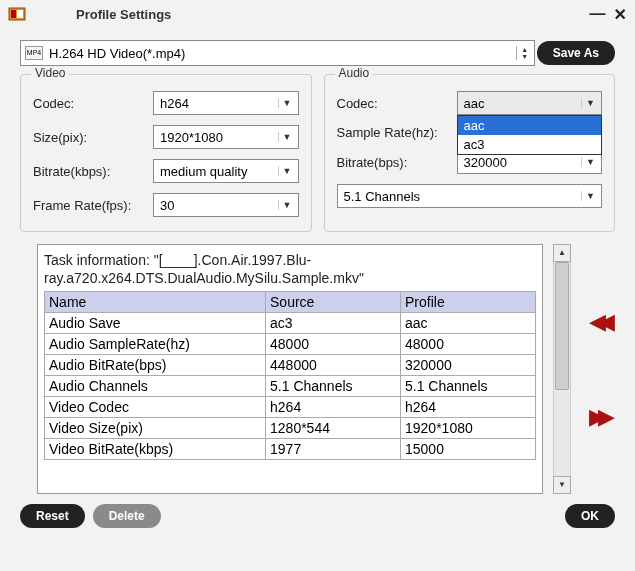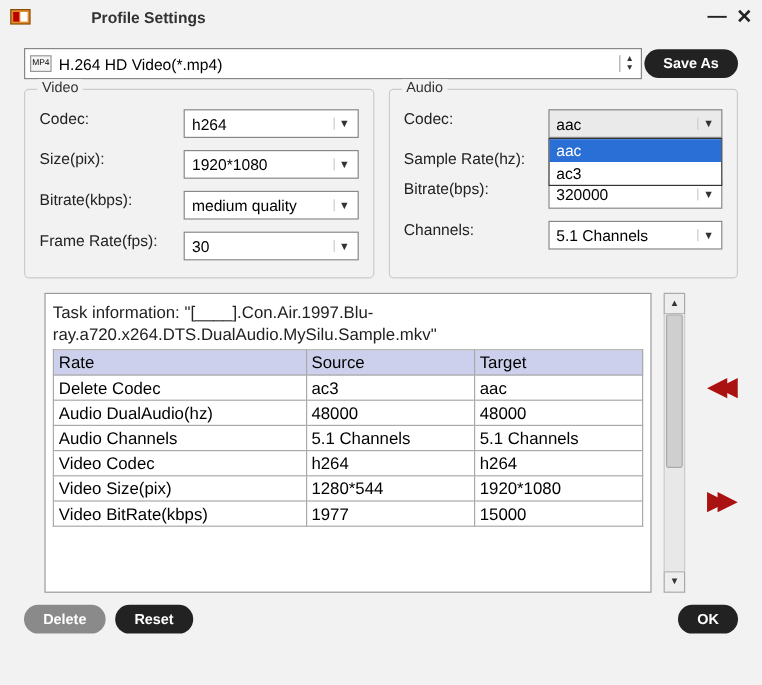--- a/index.html
+++ b/index.html
@@ -14,21 +14,21 @@
 .profile-text { flex: 1; font-size: 13px; }
 .profile-arrows { width: 14px; display: flex; flex-direction: column; align-items: center; font-size: 7px; line-height: 7px; color: #333; border-left: 1px solid #aaa; padding-left: 3px; }
 .pill-btn { background: #222; color: #fff; border-radius: 14px; padding: 5px 16px; font-size: 12px; font-weight: bold; cursor: pointer; border: none; }
 .pill-btn.grey { background: #8a8a8a; }
 .panels { display: flex; gap: 12px; padding: 0 20px; }
 .panel { flex: 1; border: 1px solid #ccc; border-radius: 4px; padding: 10px 12px 14px 12px; position: relative; }
 .panel-title { position: absolute; top: -9px; left: 10px; background: #f5f5f5; padding: 0 4px; font-size: 12px; color: #333; }
 
 body { background: #f2f2f2; }
 .panel { background: #f2f2f2; }
-.field-row { display: flex; align-items: flex-start; margin-top: 10px; }
+.field-row { display: flex; align-items: center; margin-top: 10px; }
 .field-row:first-of-type { margin-top: 6px; }
 .field-label { width: 120px; font-size: 13px; color: #222; }
 .combo { flex: 1; display: flex; align-items: center; border: 1px solid #888; background: #fff; height: 24px; padding: 0 6px; position: relative; }
 .combo-text { flex: 1; font-size: 13px; }
 .combo-arrow { width: 14px; text-align: center; font-size: 9px; color: #333; border-left: 1px solid #ccc; padding-left: 4px; }
 .dropdown { position: absolute; top: 23px; left: -1px; right: -1px; border: 1px solid #333; background: #fff; z-index: 10; }
 .dropdown-item { padding: 2px 6px; font-size: 13px; }
 .dropdown-item.sel { background: #2a6fd6; color: #fff; }
 .info-area { margin: 12px 20px 0 20px; display: flex; gap: 8px; padding-left: 17px; }
 .info-box { flex: 1; border: 1px solid #999; background: #fff; padding: 6px; height: 250px; overflow: hidden; position: relative; }
@@ -125,50 +125,54 @@
 
     </div>
     <div class="field-row">
       <span class="field-label">Bitrate(bps):</span>
       <div class="combo">
         <span class="combo-text">320000</span>
         <span class="combo-arrow">▼</span>
       </div>
     </div>
     <div class="field-row">
-      <span class="field-label">Channels:</span>
       <div class="combo">
         <span class="combo-text">5.1 Channels</span>
         <span class="combo-arrow">▼</span>
       </div>
     </div>
   </div>
 </div>
 
 <div class="info-area">
   <div class="info-box">
     <div class="task-info">Task information: "[____].Con.Air.1997.Blu-ray.a720.x264.DTS.DualAudio.MySilu.Sample.mkv"</div>
     <table class="info-table">
       <thead>
           <tr id="thead-row">
-            <th>Rate</th>
+            <th>Name</th>
             <th>Source</th>
-            <th>Target</th>
+            <th>Profile</th>
           </tr>
         </thead>
       <tbody id="tbody">
           <tr>
-            <td>Delete Codec</td>
+            <td>Audio Save</td>
             <td>ac3</td>
             <td>aac</td>
           </tr>
           <tr>
-            <td>Audio DualAudio(hz)</td>
+            <td>Audio SampleRate(hz)</td>
             <td>48000</td>
             <td>48000</td>
+          </tr>
+          <tr>
+            <td>Audio BitRate(bps)</td>
+            <td>448000</td>
+            <td>320000</td>
           </tr>
           <tr>
             <td>Audio Channels</td>
             <td>5.1 Channels</td>
             <td>5.1 Channels</td>
           </tr>
           <tr>
             <td>Video Codec</td>
             <td>h264</td>
             <td>h264</td>
@@ -193,17 +197,17 @@
     </div>
     <div class="scroll-btn">▼</div>
   </div>
   <div class="side-arrows">
     <span class="side-arrow">◀◀</span>
     <span class="side-arrow">▶▶</span>
   </div>
 </div>
 
 <div class="bottom-bar">
+  <button class="pill-btn">Reset</button>
   <button class="pill-btn grey">Delete</button>
-  <button class="pill-btn">Reset</button>
   <span class="spacer"></span>
   <button class="pill-btn">OK</button>
 </div>
 
 </body></html>

